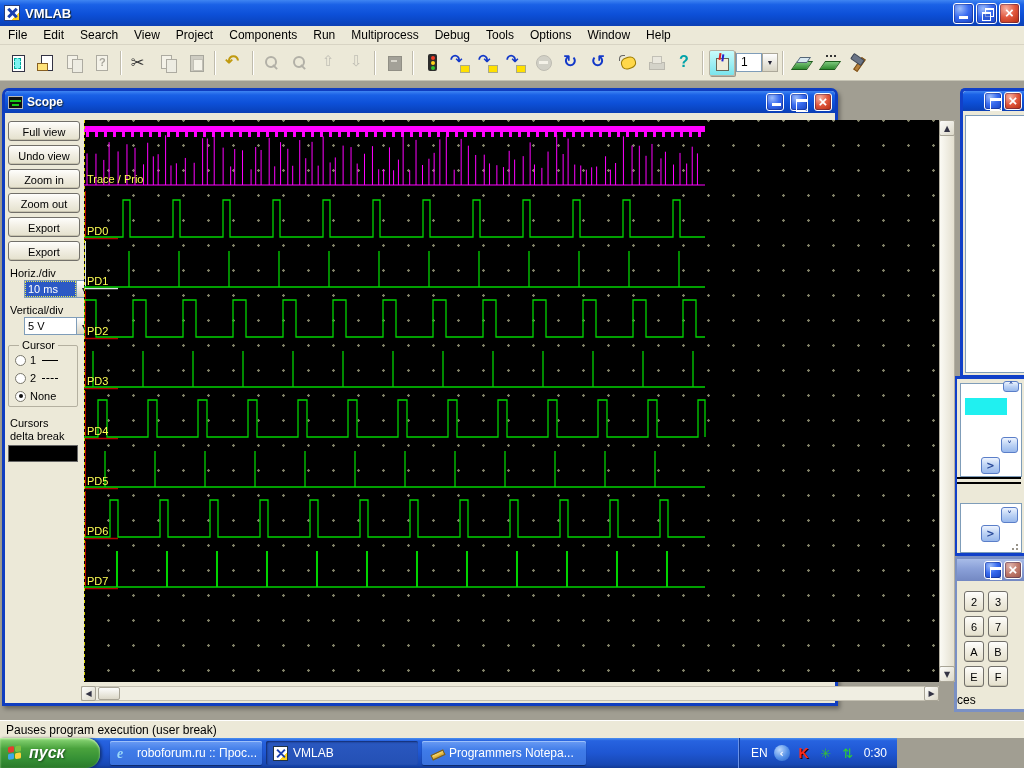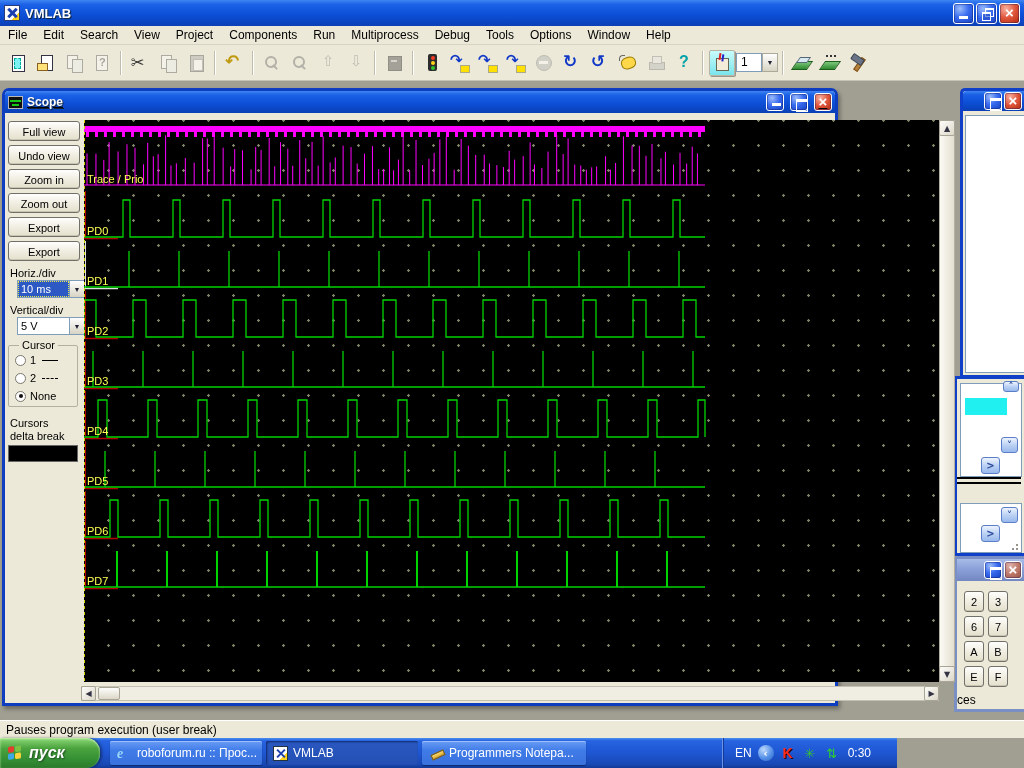--- a/index.html
+++ b/index.html
@@ -109,32 +109,32 @@
     radial-gradient(circle at 6px 8px,#98948a 1px,transparent 1.4px),
     radial-gradient(circle at 6px 4px,#98948a 1px,transparent 1.4px);}
   #peek-c{left:954px;top:556px;width:70px;height:156px;border-color:#7a90c4;}
   #peek-c .pk-title{height:22px;display:flex;justify-content:flex-end;align-items:center;gap:2px;padding:1px 2px;}
   .keypad{position:absolute;left:7px;top:32px;display:grid;grid-template-columns:20px 20px;gap:4px;}
   .key{height:21px;font-size:11px;display:flex;align-items:center;justify-content:center;}
   .pk-caption{position:absolute;left:0;bottom:2px;font-size:12px;color:#000;}
 
   
   #scope-window{position:absolute;left:2px;top:88px;width:836px;height:618px;border:3px solid #0f3dc0;
-    border-radius:7px 7px 0 0;background:#ece9d8;box-shadow:2px 3px 4px rgba(0,0,0,.35);text-decoration:underline;}
+    border-radius:7px 7px 0 0;background:#ece9d8;box-shadow:2px 3px 4px rgba(0,0,0,.35);}
   #scope-titlebar{height:22px;border-radius:4px 4px 0 0;padding:0 3px;display:flex;align-items:center;gap:4px;}
   .scope-ico{width:15px;height:13px;background:#101010;border:1px solid #b8b8b8;position:relative;}
   .scope-ico::before{content:"";position:absolute;left:1px;top:3px;width:11px;height:2px;background:#18c818;}
   .scope-ico::after{content:"";position:absolute;left:3px;top:7px;width:7px;height:2px;background:#18c818;}
   #scope-title-text{font-size:12px;flex:1;text-shadow:1px 1px 1px #123;}
   #scope-client{position:absolute;left:0;top:22px;right:0;bottom:0;background:#ece9d8;}
 
   #scope-sidebar{position:absolute;left:3px;top:8px;width:73px;font-size:11px;}
   .sc-btn{display:block;width:72px;height:20px;line-height:18px;margin-bottom:4px;}
   .sc-label{margin:6px 0 1px 2px;}
-  .combo{display:flex;width:68px;height:18px;border:1px solid #7f9db9;background:#fff;margin-left:9px;}
+  .combo{display:flex;width:68px;height:18px;border:1px solid #7f9db9;background:#fff;margin-left:16px;}
   .combo .val{flex:1;padding:1.5px 3px;font-size:11px;white-space:nowrap;}
   .combo .val.sel{background:#2c59c4;color:#fff;outline:1px dotted #e8e850;outline-offset:-1px;}
   .combo .drop{width:15px;border-left:1px solid #7f9db9;background:linear-gradient(#fefefe,#d8d4c4);
     display:flex;align-items:center;justify-content:center;font-size:7px;color:#223;}
   .groupbox{border:1px solid #b4b0a0;border-radius:2px;margin-top:10px;padding:2px 0 4px 6px;position:relative;width:70px;}
   .groupbox .legend{position:absolute;top:-7px;left:10px;background:#ece9d8;padding:0 3px;font-size:11px;}
   .radio-row{display:flex;align-items:center;margin-top:6px;gap:4px;}
   .radio{width:11px;height:11px;border-radius:50%;border:1px solid #7a786c;background:#fff;position:relative;flex:0 0 auto;}
   .radio.checked::after{content:"";position:absolute;left:2.5px;top:2.5px;width:4px;height:4px;border-radius:50%;background:#111;}
   .dash-sample{display:inline-block;width:16px;border-top:1px solid #000;margin-left:2px;}
@@ -173,21 +173,21 @@
   .task{height:24px;border-radius:2px;background:linear-gradient(#6a9cf4,#3f7be8 40%,#3a72de);
     box-shadow:inset 0 1px 0 #9cc0fa,0 1px 1px #0c2a6a;color:#fff;font-size:12px;
     display:flex;align-items:center;gap:5px;padding:0 7px;white-space:nowrap;overflow:hidden;}
   .task.active{background:linear-gradient(#2a58c0,#2450b4);box-shadow:inset 1px 1px 2px #10296a;}
   .t-ico{width:15px;height:15px;flex:0 0 auto;position:relative;}
   .t-ie{color:#9ad8f8;font:bold italic 14px "Liberation Serif",serif;}
   .t-vm{background:linear-gradient(135deg,#fff 72%,#ffd21c 72%);border:1px solid #234;}
   .t-vm::before,.t-vm::after{content:"";position:absolute;left:6px;top:1px;width:2px;height:11px;background:#1a3fae;}
   .t-vm::before{transform:rotate(45deg);} .t-vm::after{transform:rotate(-45deg);}
   .t-pn::before{content:"";position:absolute;left:2px;top:6px;width:12px;height:4px;background:linear-gradient(#ffe070,#d8a020);border:1px solid #86600a;transform:rotate(-25deg);}
-  #tray{margin-left:auto;height:30px;display:flex;align-items:center;gap:6px;padding:0 26px 0 12px;
+  #tray{margin-left:auto;height:30px;display:flex;align-items:center;gap:6px;padding:0 10px 0 12px;
     border-left:1px solid #6a92e8;box-shadow:inset 1px 0 0 #123a96;color:#fff;font-size:12px;}
   .tray-ico{width:16px;height:16px;display:flex;align-items:center;justify-content:center;position:relative;font-family:"DejaVu Sans",sans-serif;}
   .ti-chev{border-radius:50%;background:radial-gradient(circle at 35% 30%,#bcd8fc,#5490e8 55%,#2a62c0);color:#fff;font:bold 10px "DejaVu Sans";}
   .ti-k{color:#ff2a1a;font:bold 14px "Liberation Sans";text-shadow:1px 1px 0 #300;}
   .ti-flower{color:#35c035;font-size:13px;}
   .ti-updown{color:#2fd22f;font-size:13px;}
   .clock{margin-left:2px;}
 </style>
 </head>
 <body>

